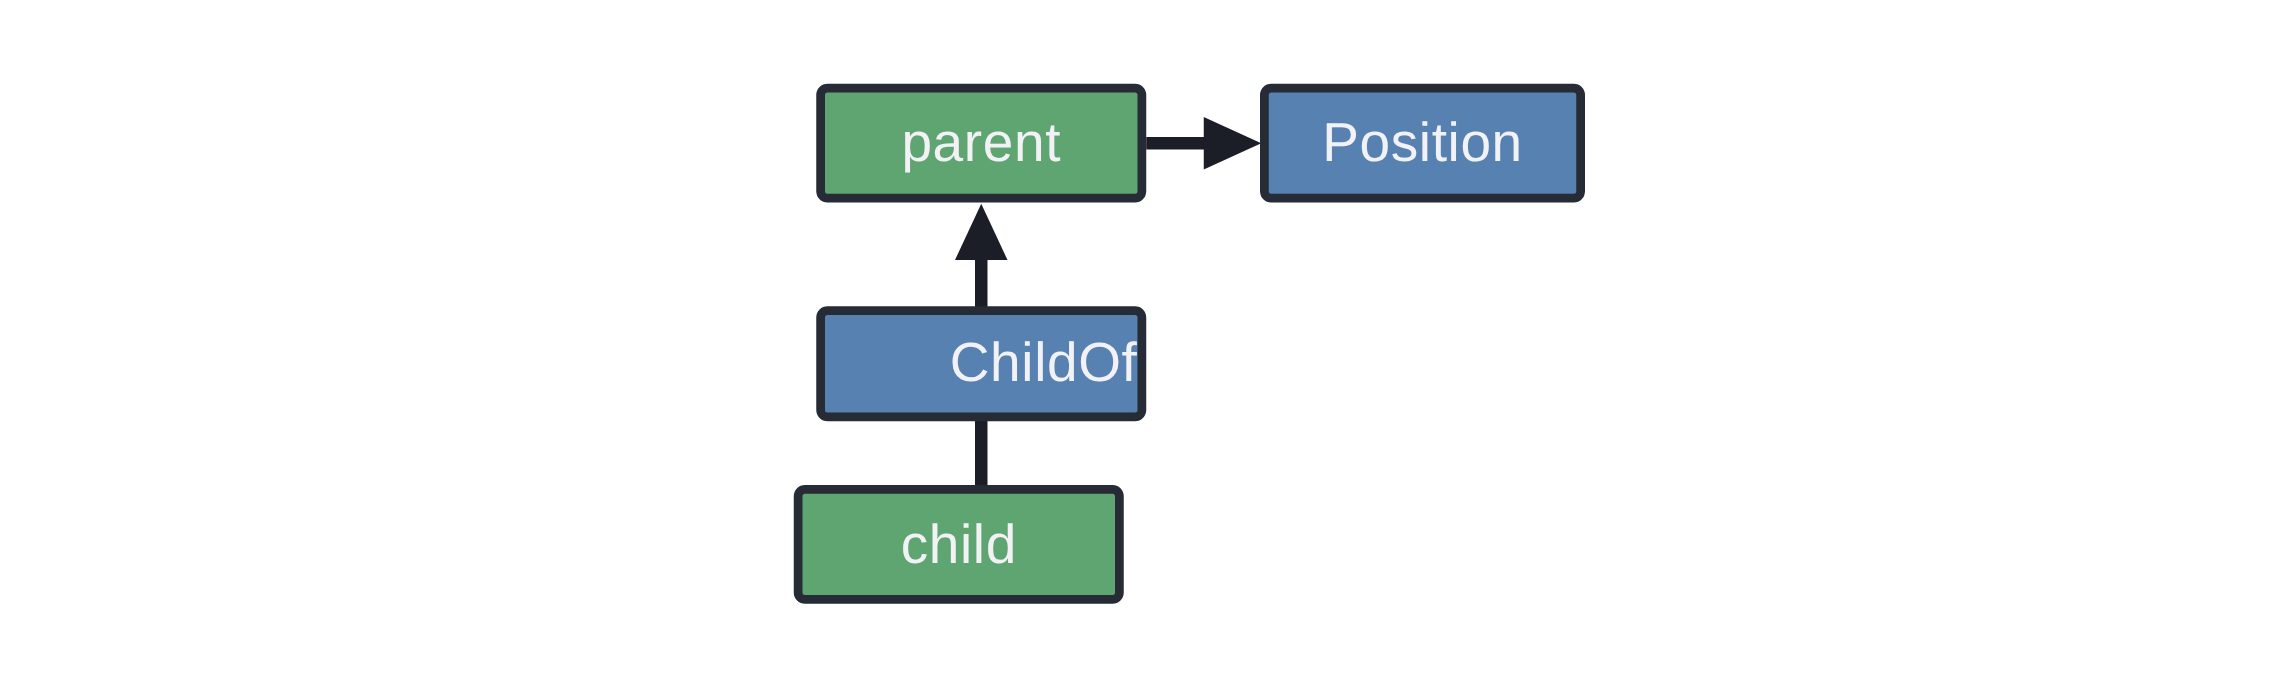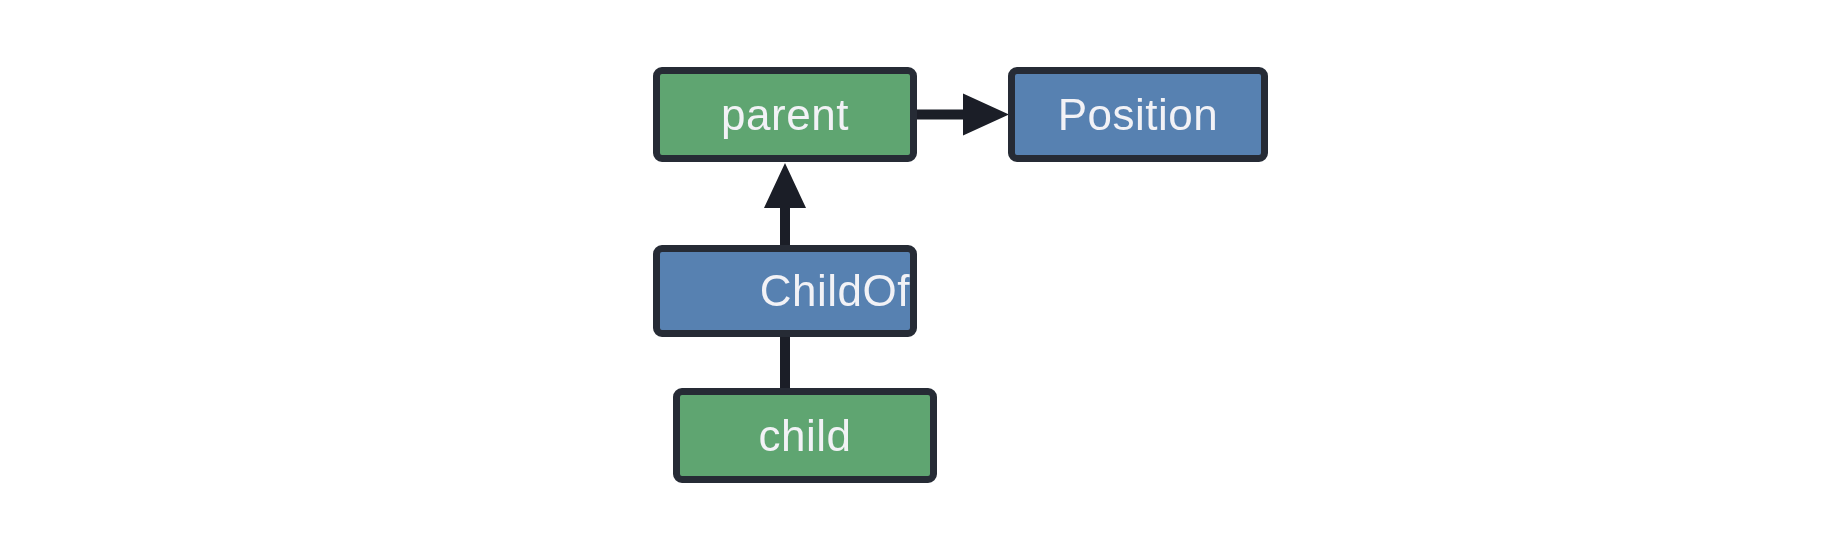--- a/index.html
+++ b/index.html
@@ -36,21 +36,21 @@
     font-size: 44px;
     line-height: 1;
     letter-spacing: 0.5px;
   }
   .node-green { background: #5fa571; }
   .node-blue  { background: #5781b1; }
 
   .node-parent   { left: 653px;  top: 67px;  width: 264px; height: 95px; }
   .node-position { left: 1008px; top: 67px;  width: 260px; height: 95px; }
   .node-childof  { left: 653px;  top: 245px; width: 264px; height: 92px; justify-content: flex-end; }
-  .node-child    { left: 673px;  top: 388px; width: 264px; height: 95px; }
+  .node-child    { left: 635px;  top: 388px; width: 264px; height: 95px; }
 </style>
 </head>
 <body>
 
 <div class="canvas">
 
   <svg class="edges" viewBox="0 0 1830 548" xmlns="http://www.w3.org/2000/svg">
 
     <g>
       <line x1="917" y1="114.5" x2="968" y2="114.5" stroke="#1b1e27" stroke-width="10"></line>

